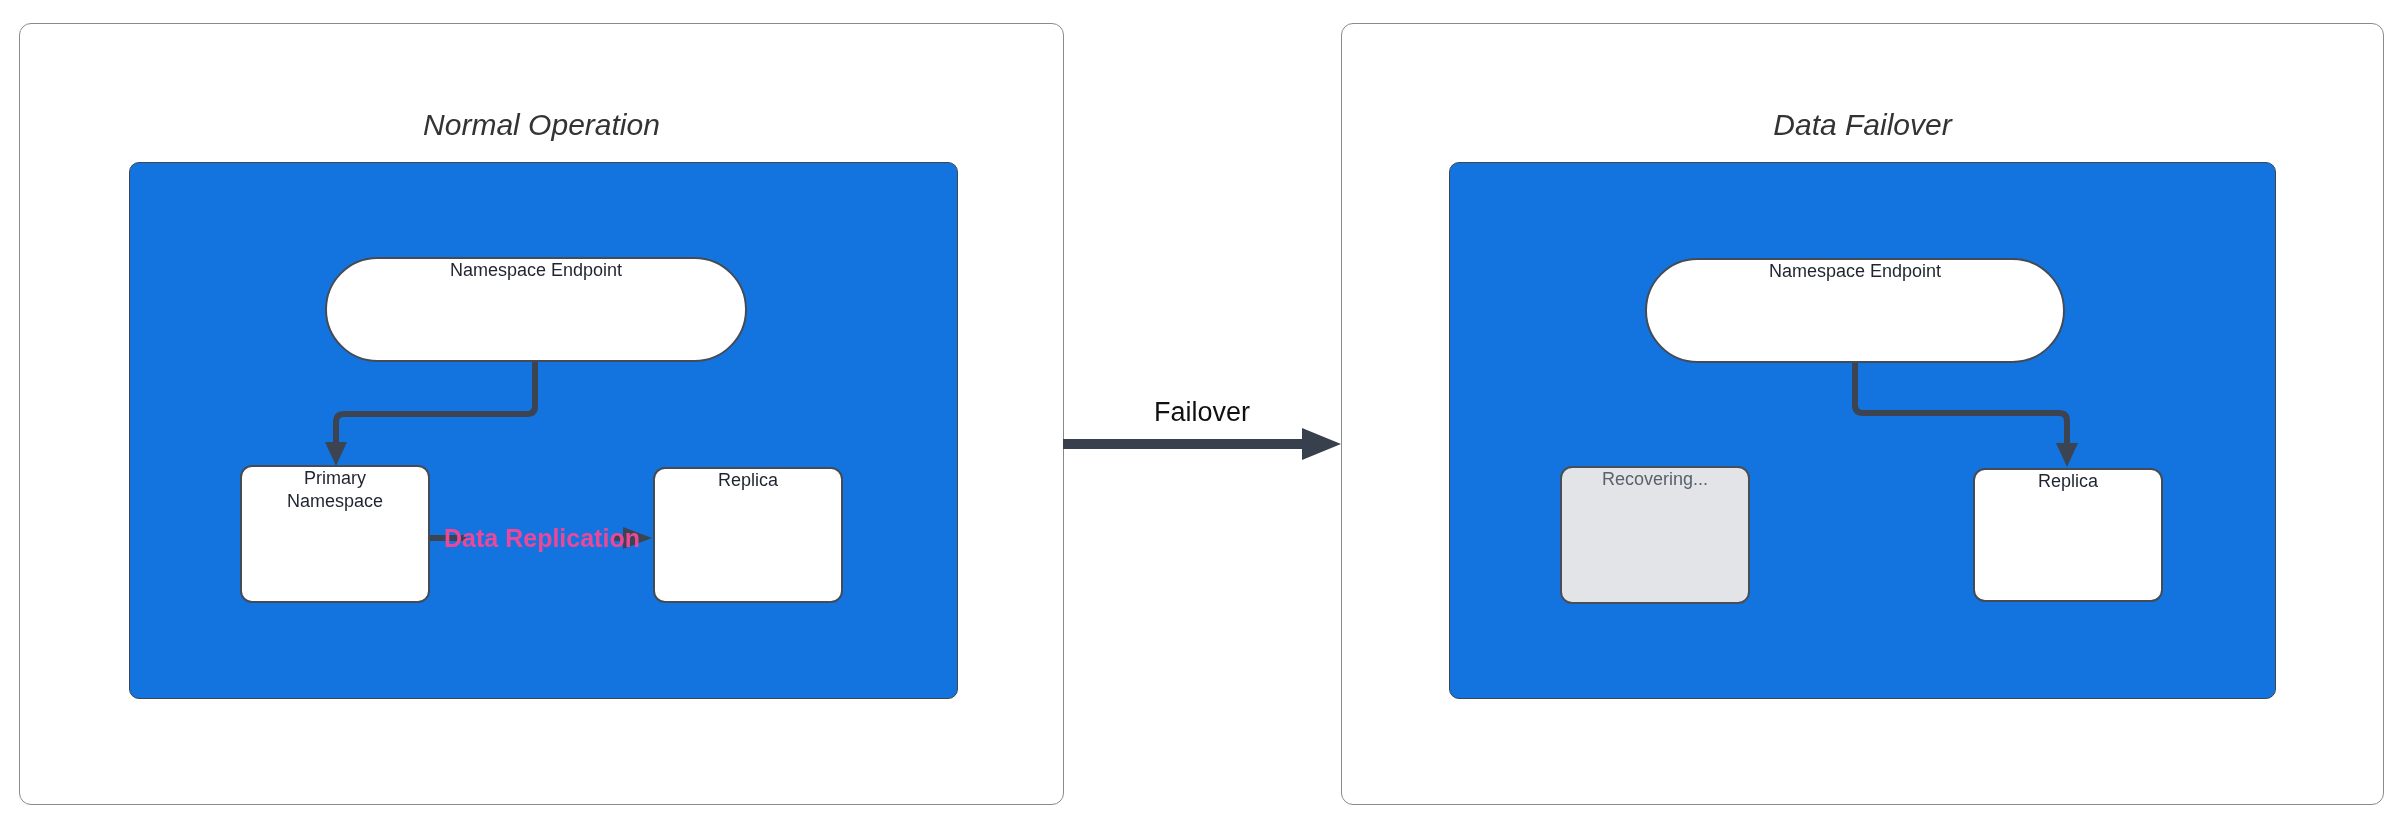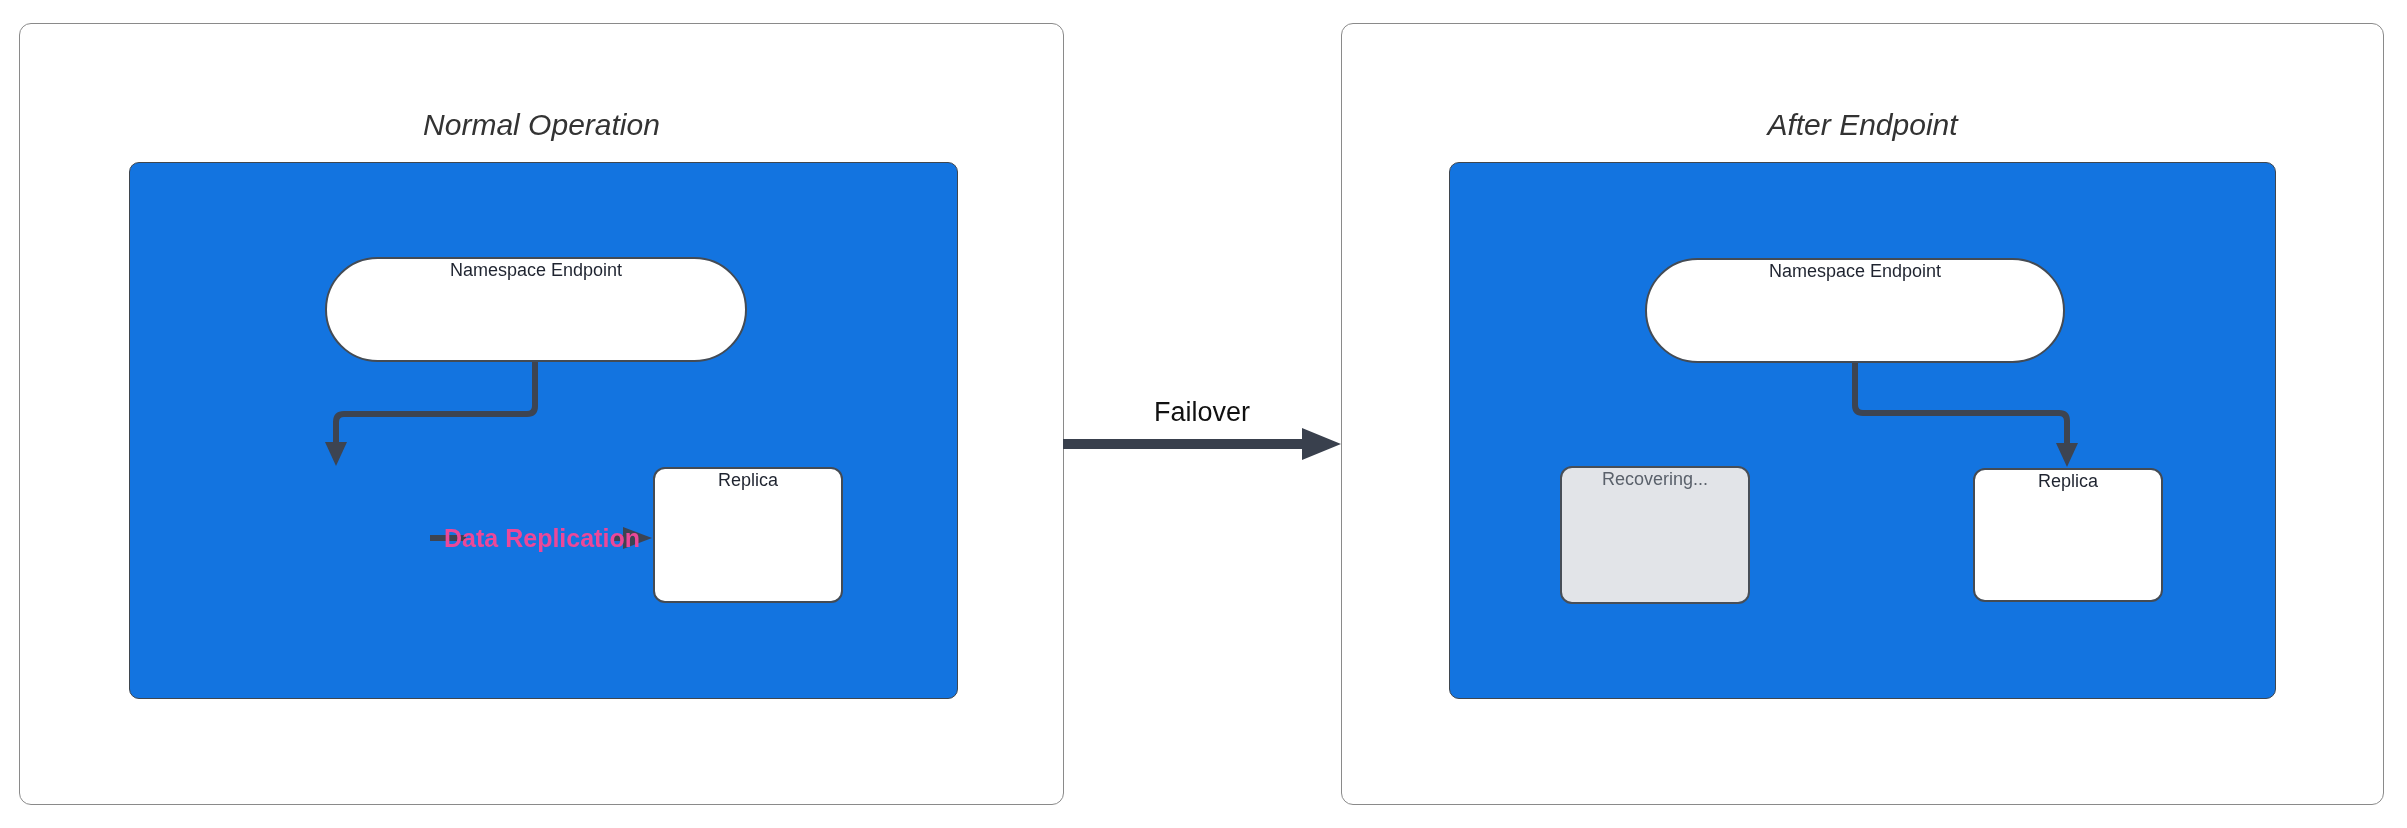--- a/index.html
+++ b/index.html
@@ -83,21 +83,21 @@
 </head>
 <body>
 
 <div class="canvas">
 
   <section class="panel" style="left:19px;top:23px;width:1043px;height:780px;">
     <div class="panel-title">Normal Operation</div>
   </section>
 
   <section class="panel" style="left:1341px;top:23px;width:1041px;height:780px;">
-    <div class="panel-title">After Endpoint</div>
+    <div class="panel-title">Data Failover</div>
   </section>
 
   <div class="container-blue" style="left:129px;top:162px;width:827px;height:535px;"></div>
   <div class="container-blue" style="left:1449px;top:162px;width:825px;height:535px;"></div>
 
   <svg class="edge-layer" viewBox="0 0 2407 828" aria-hidden="true">
 
     <path class="edge-path" d="M535 362 L535 406 Q535 414 527 414 L344 414 Q336 414 336 422 L336 446"></path>
     <polygon class="edge-head" points="336,466 325,442 347,442"></polygon>
 
@@ -108,20 +108,23 @@
     <path class="edge-path" d="M1855 362 L1855 405 Q1855 413 1863 413 L2059 413 Q2067 413 2067 421 L2067 448"></path>
     <polygon class="edge-head" points="2067,467 2056,443 2078,443"></polygon>
 
     <line class="transition-line" x1="1063" y1="444" x2="1303" y2="444"></line>
     <polygon class="transition-head" points="1341,444 1302,428 1302,460"></polygon>
   </svg>
 
   <div class="node stadium" style="left:325px;top:257px;width:422px;height:105px;">
     <span>Namespace Endpoint</span>
   </div>
+  <div class="node rect" style="left:240px;top:465px;width:190px;height:138px;">
+    <span>Primary Namespace</span>
+  </div>
   <div class="node rect" style="left:653px;top:467px;width:190px;height:136px;">
     <span>Replica</span>
   </div>
 
   <div class="node stadium" style="left:1645px;top:258px;width:420px;height:105px;">
     <span>Namespace Endpoint</span>
   </div>
   <div class="node rect inactive" style="left:1560px;top:466px;width:190px;height:138px;">
     <span>Recovering...</span>
   </div>

